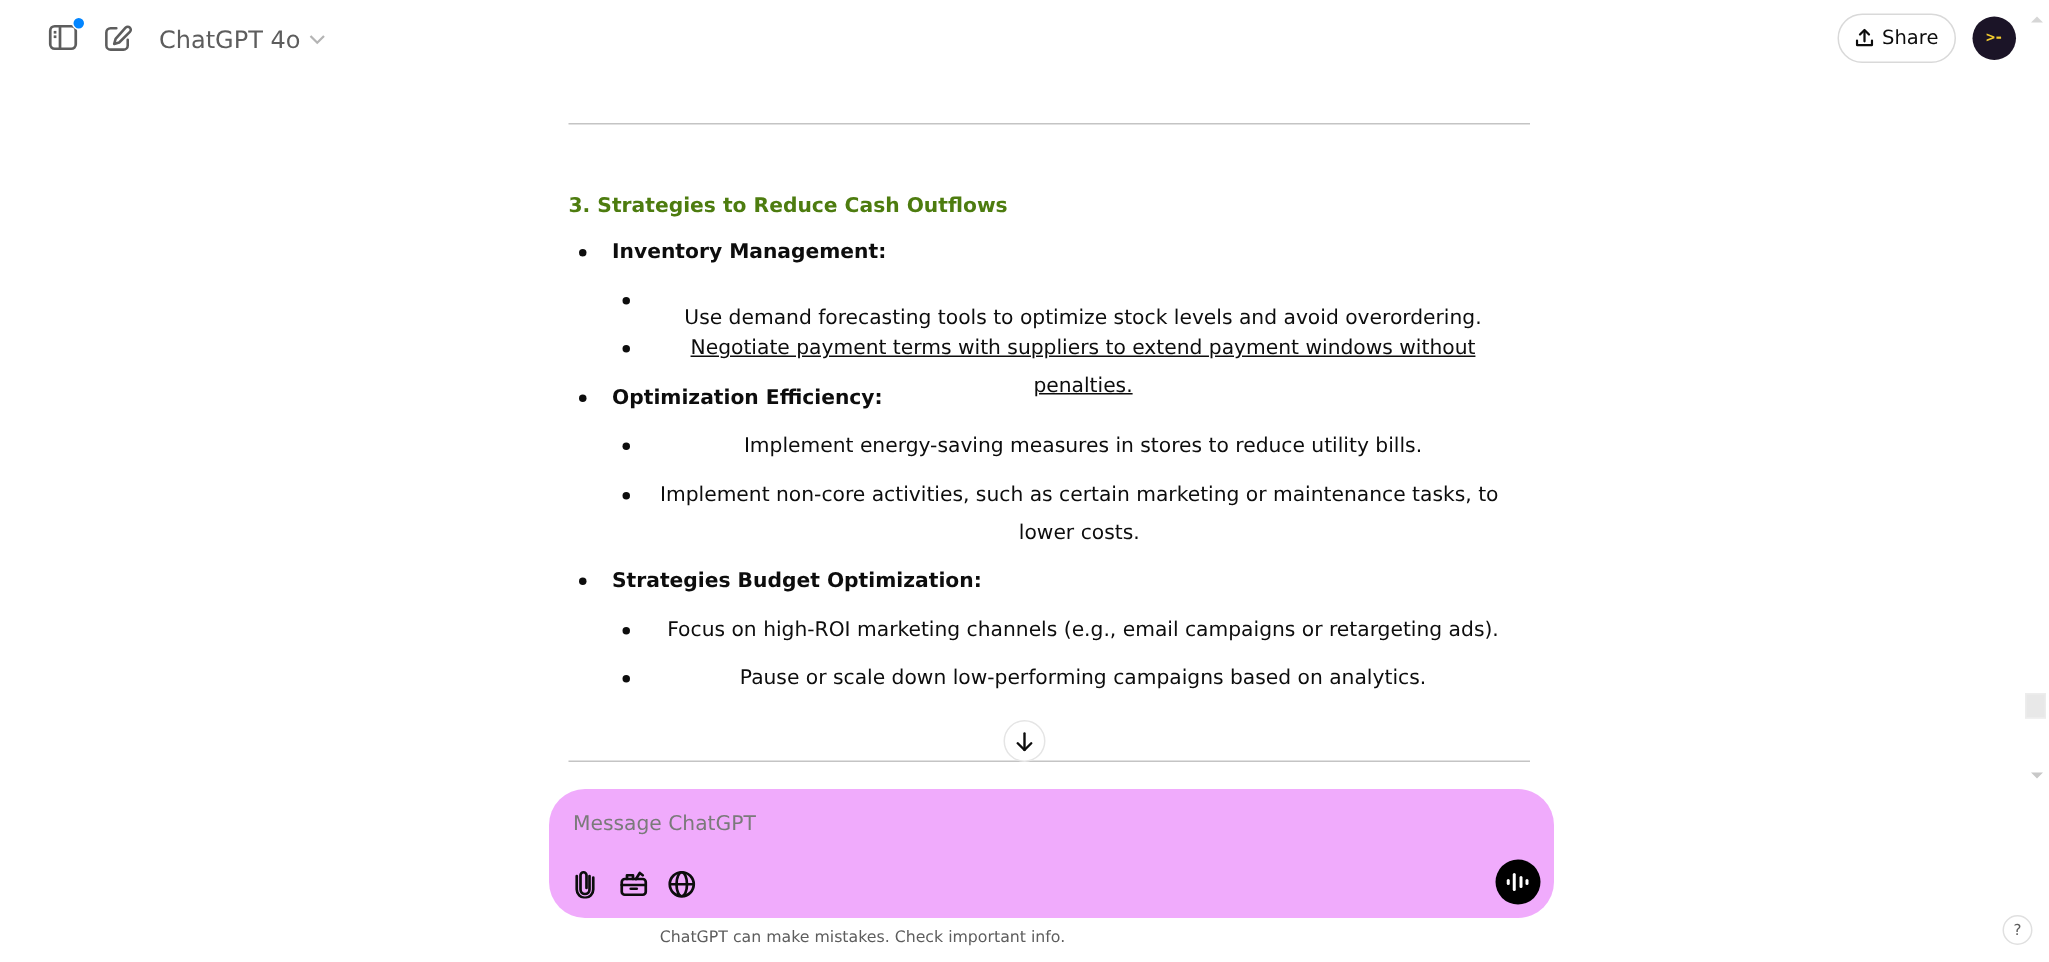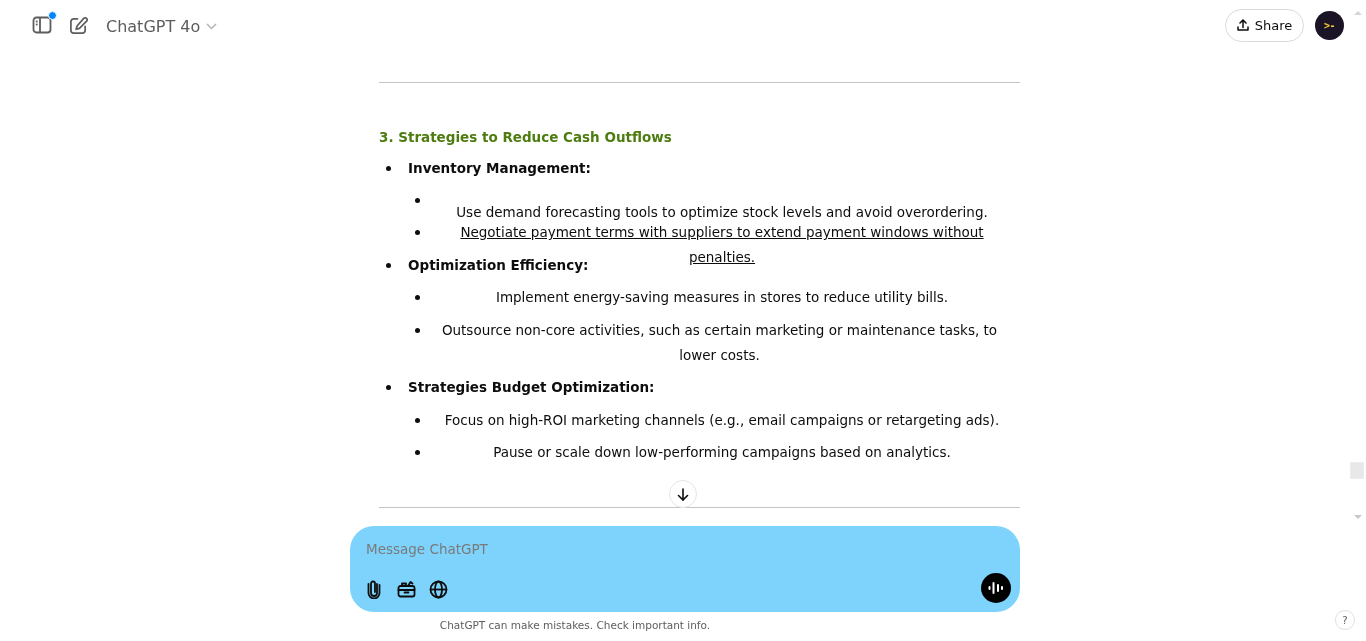--- a/index.html
+++ b/index.html
@@ -21,21 +21,21 @@
     .section-title { position: absolute; left: 379px; top: 129px; font-size: 13.5px; font-weight: bold; color: #4d7c0f; }
     .item { position: absolute; font-size: 13.5px; line-height: 25px; color: #0d0d0d; text-align: center; }
     .item.l1 { left: 408px; font-weight: bold; }
     .item.l2 { left: 437px; width: 570px; }
     .bullet { position: absolute; width: 5px; height: 5px; border-radius: 50%; background: #0d0d0d; }
 
     .scroll-down { position: absolute; left: 669px; top: 480px; width: 28px; height: 28px; border-radius: 50%; border: 1px solid #e5e5e5; background: #fff; display: flex; align-items: center; justify-content: center; color: #0d0d0d; cursor: pointer; z-index: 2; }
     .hr-bottom { position: absolute; left: 379px; top: 507px; width: 641px; height: 1px; background: #c4c4c4; }
 
     
-    .composer { position: absolute; left: 350px; top: 526px; width: 670px; height: 86px; background: #7dd3fc; border-radius: 24px; }
+    .composer { position: absolute; left: 366px; top: 526px; width: 670px; height: 86px; background: #f0abfc; border-radius: 24px; }
     .composer-input { position: absolute; left: 16px; top: 12px; width: 600px; height: 22px; border: none; background: transparent; font-size: 13.5px; color: #0d0d0d; outline: none; font-family: "DejaVu Sans", "Liberation Sans", sans-serif; }
     .composer-input::placeholder { color: #7a7a7a; }
     .tool-icon { position: absolute; top: 52px; width: 22px; height: 22px; display: flex; align-items: center; justify-content: center; color: #0d0d0d; cursor: pointer; }
     .voice-btn { position: absolute; left: 631px; top: 47px; width: 30px; height: 30px; border-radius: 50%; background: #000; display: flex; align-items: center; justify-content: center; cursor: pointer; }
 
     .disclaimer { position: absolute; left: 0; top: 619px; width: 1150px; text-align: center; font-size: 10.5px; color: #5d5d5d; }
     .help-btn { position: absolute; left: 1335px; top: 610px; width: 20px; height: 20px; border-radius: 50%; border: 1px solid #e0e0e0; display: flex; align-items: center; justify-content: center; font-size: 10px; color: #5d5d5d; background: #fff; cursor: pointer; }
 
     .scrollbar-thumb { position: absolute; left: 1350px; top: 462px; width: 14px; height: 17px; background: #e8e8e8; border: 1px solid #ededed; }
     .scroll-arrow-up { position: absolute; left: 1354px; top: 11px; width: 0; height: 0; border-left: 4px solid transparent; border-right: 4px solid transparent; border-bottom: 4px solid #d6d6d6; }
@@ -88,21 +88,21 @@
 <span class="bullet" style="left:415px; top:198px;"></span>
 <div class="item l2" style="top:200px;">Use demand forecasting tools to optimize stock levels and avoid overordering.</div>
 <span class="bullet" style="left:415px; top:230px;"></span>
 <div class="item l2" style="top:220px;text-decoration:underline;">Negotiate payment terms with suppliers to extend payment windows without penalties.</div>
 
 <span class="bullet" style="left:386px; top:263px;"></span>
 <div class="item l1" style="top:253px;">Optimization Efficiency:</div>
 <span class="bullet" style="left:415px; top:295px;"></span>
 <div class="item l2" style="top:285px;">Implement energy-saving measures in stores to reduce utility bills.</div>
 <span class="bullet" style="left:415px; top:328px;"></span>
-<div class="item l2" style="top:318px; width:565px;">Outsource non-core activities, such as certain marketing or maintenance tasks, to lower costs.</div>
+<div class="item l2" style="top:318px; width:565px;">Implement non-core activities, such as certain marketing or maintenance tasks, to lower costs.</div>
 
 <span class="bullet" style="left:386px; top:385px;"></span>
 <div class="item l1" style="top:375px;">Strategies Budget Optimization:</div>
 <span class="bullet" style="left:415px; top:418px;"></span>
 <div class="item l2" style="top:408px;">Focus on high-ROI marketing channels (e.g., email campaigns or retargeting ads).</div>
 <span class="bullet" style="left:415px; top:450px;"></span>
 <div class="item l2" style="top:440px;">Pause or scale down low-performing campaigns based on analytics.</div>
 
 <div class="scroll-down">
   <svg width="12" height="13" viewBox="0 0 12 13" fill="none" stroke="#0d0d0d" stroke-width="1.6" stroke-linecap="round" stroke-linejoin="round">

